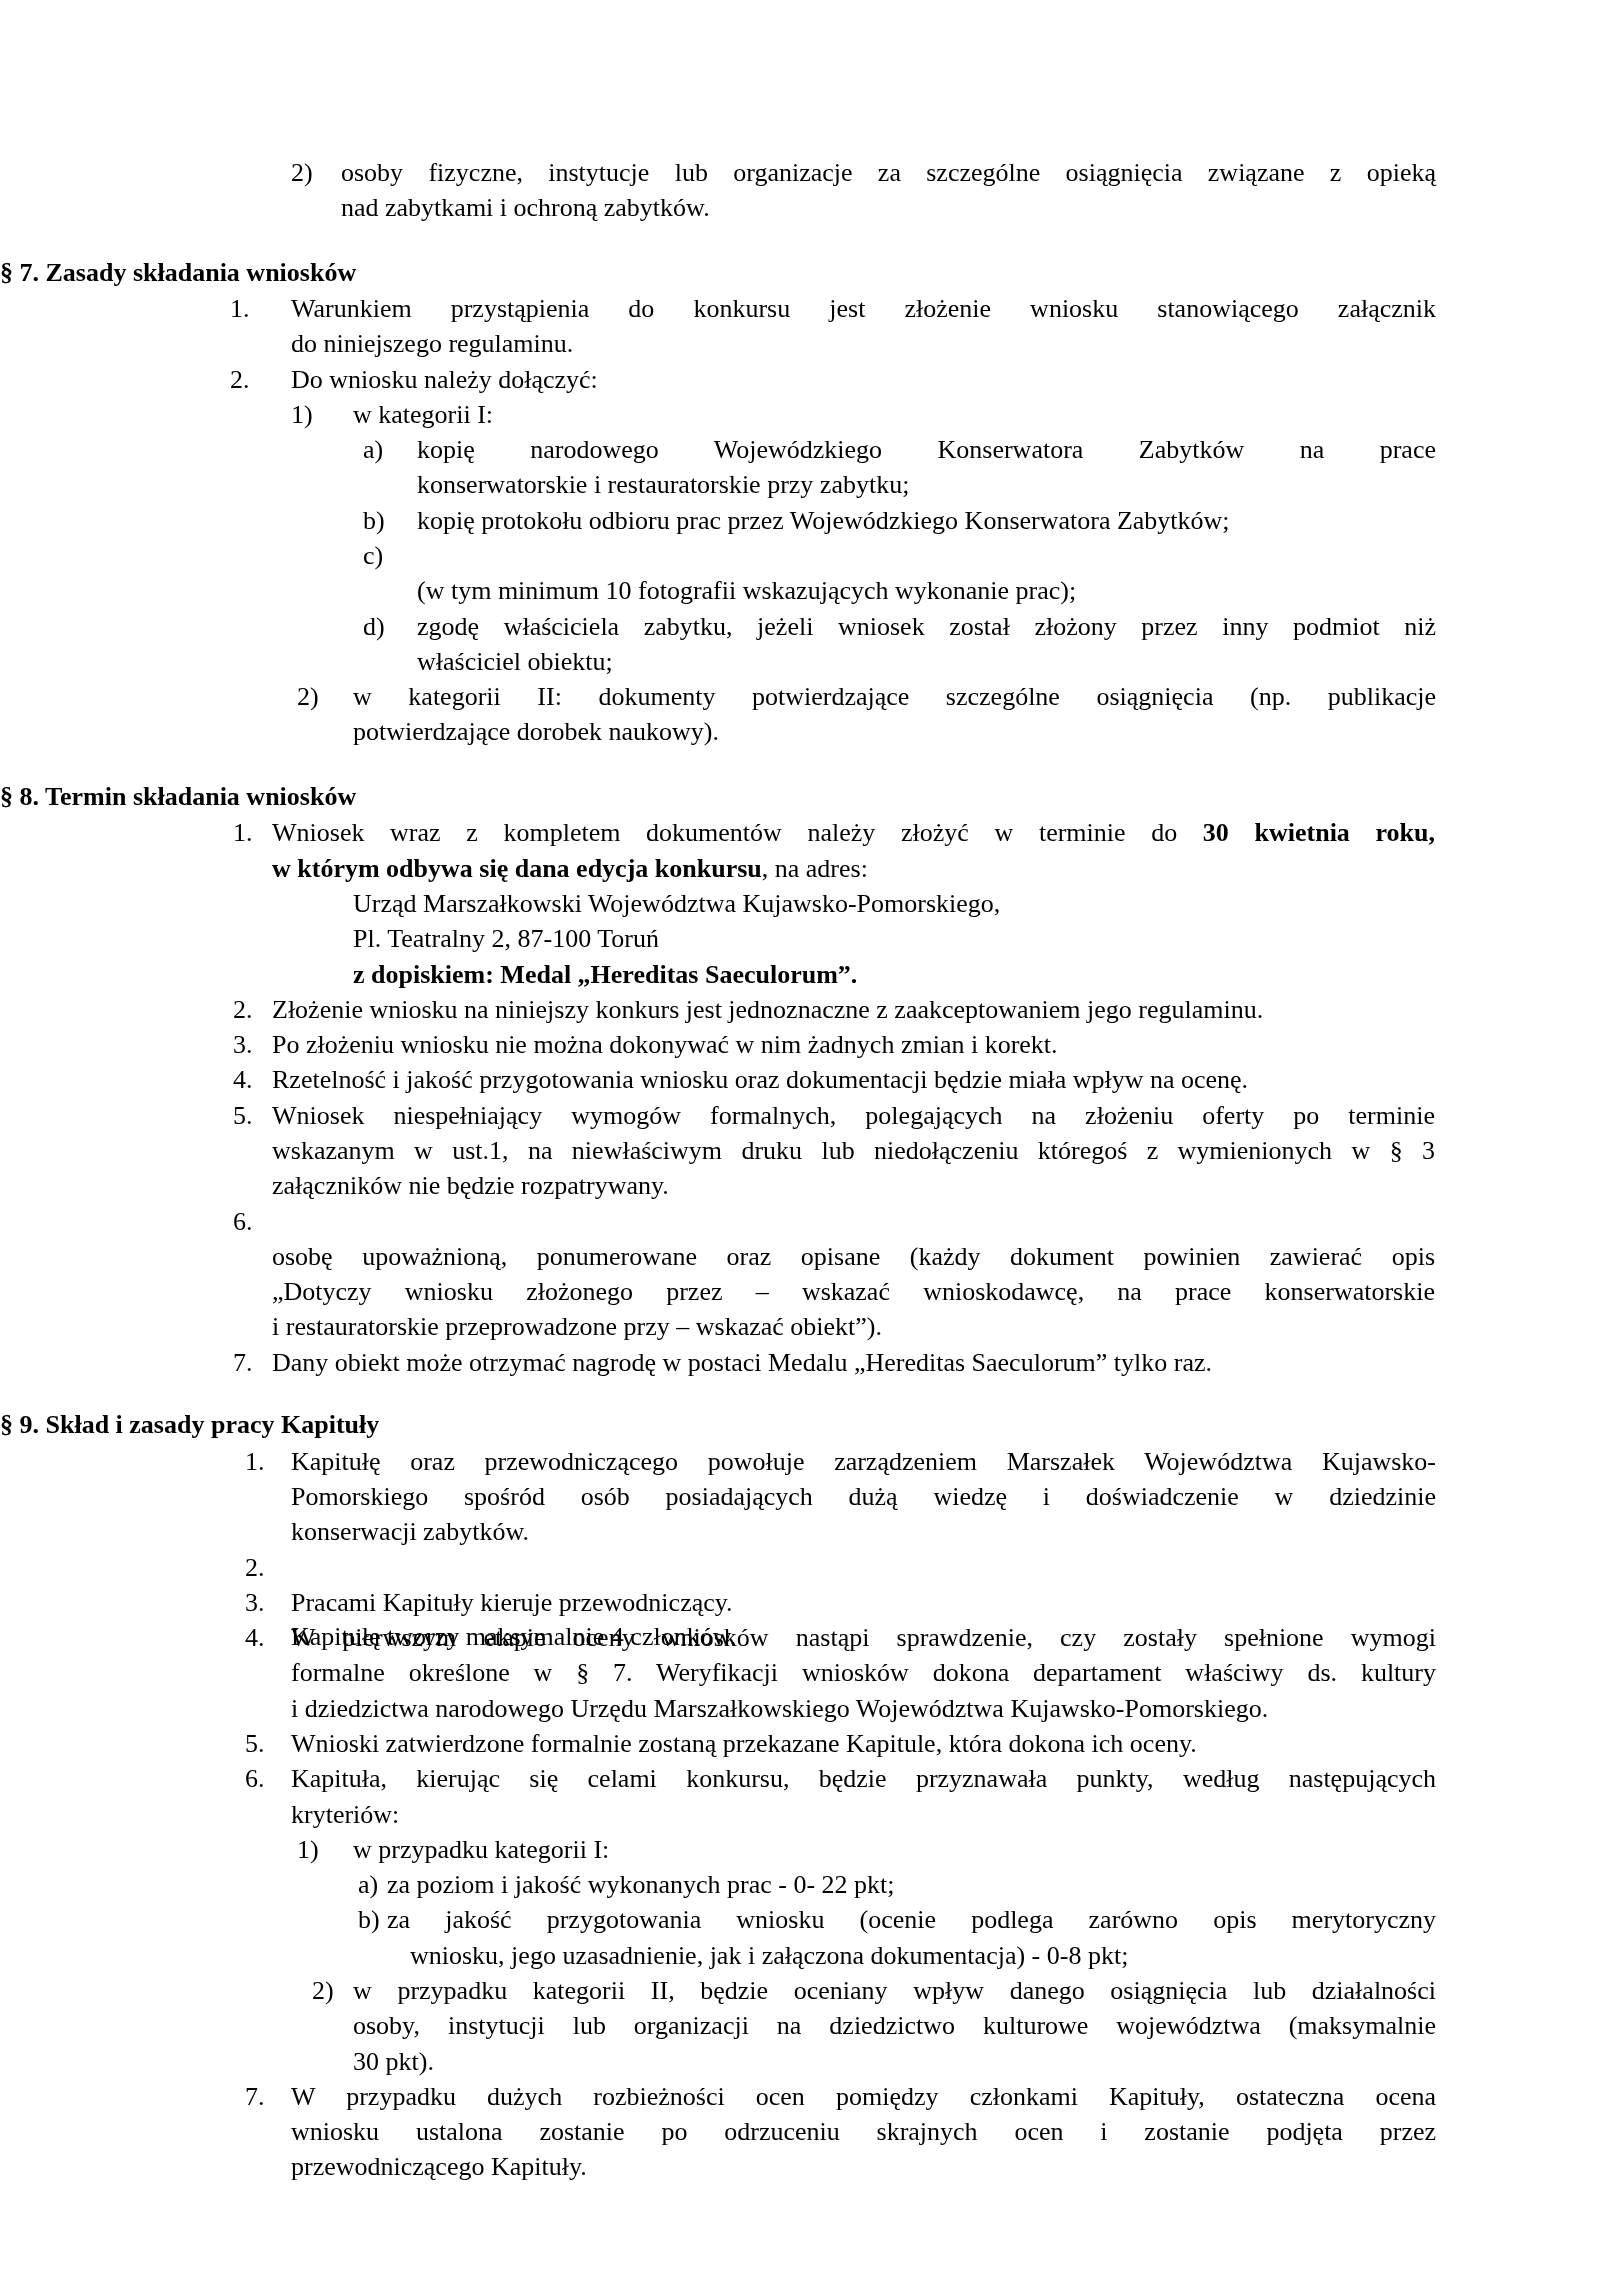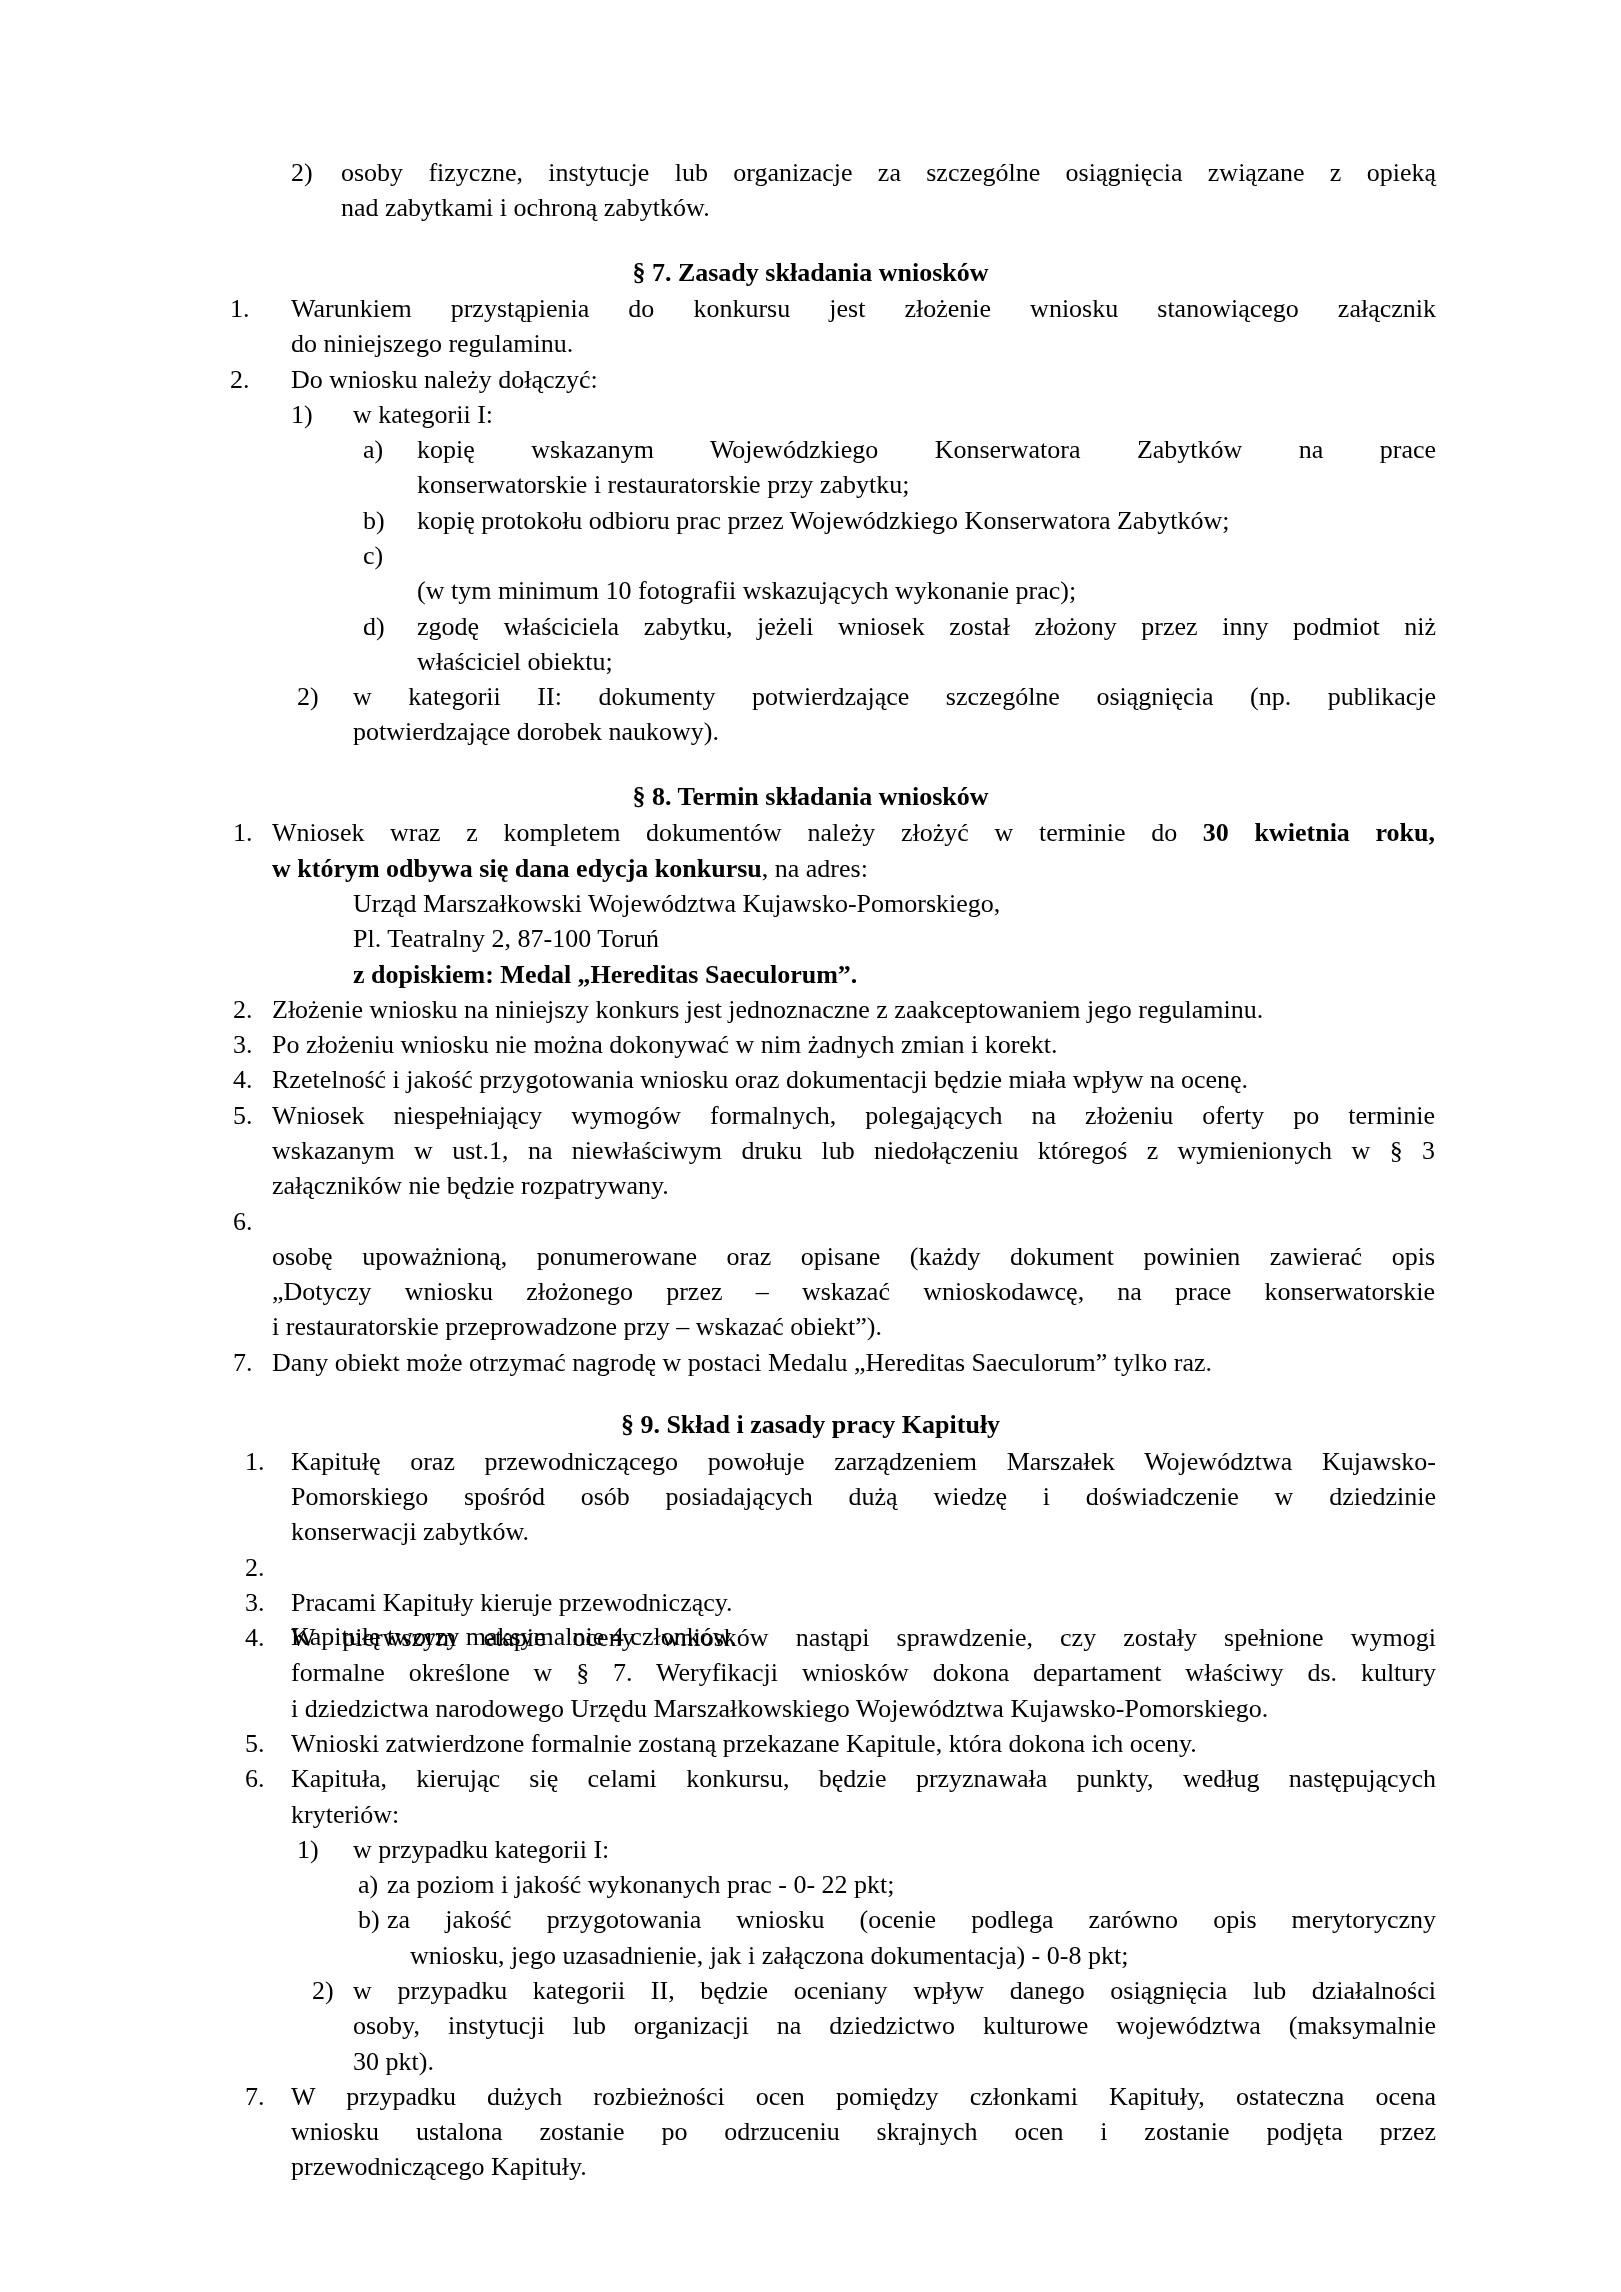--- a/index.html
+++ b/index.html
@@ -6,21 +6,21 @@
   body {
     width: 1621px; height: 2293px; position: relative; overflow: hidden;
     font-family: "Liberation Serif", "DejaVu Serif", serif;
     color: #000000;
     font-size: 26px;
   }
   .page { position: absolute; left: 0; top: 0; width: 1621px; height: 2293px; }
   .line { position: absolute; white-space: nowrap; line-height: 1; }
   .j { text-align: justify; text-align-last: justify; white-space: normal; }
   .b { font-weight: bold; }
-  .heading { position: absolute; left: 0; width: 1621px; text-align: center; font-weight: bold; line-height: 1; }
+  .heading { position: absolute; left: 0; width: 1621px; text-align: left; font-weight: bold; line-height: 1; }
   .num { position: absolute; line-height: 1; }
 </style>
 </head>
 <body>
 
 <div class="page">
 
   <span class="num" style="left:291px;top:160px">2)</span>
   <div class="line j" style="left:341px;top:160px;width:1095px">osoby fizyczne, instytucje lub organizacje za szczególne osiągnięcia związane z opieką</div>
   <div class="line" style="left:341px;top:195px">nad zabytkami i ochroną zabytków.</div>
@@ -31,21 +31,21 @@
   <div class="line j" style="left:291px;top:296px;width:1145px">Warunkiem przystąpienia do konkursu jest złożenie wniosku stanowiącego załącznik</div>
   <div class="line" style="left:291px;top:331px">do niniejszego regulaminu.</div>
 
   <span class="num" style="left:230px;top:367px">2.</span>
   <div class="line" style="left:291px;top:367px">Do wniosku należy dołączyć:</div>
 
   <span class="num" style="left:291px;top:402px">1)</span>
   <div class="line" style="left:353px;top:402px">w kategorii I:</div>
 
   <span class="num" style="left:363px;top:437px">a)</span>
-  <div class="line j" style="left:417px;top:437px;width:1019px">kopię wskazanym Wojewódzkiego Konserwatora Zabytków na prace</div>
+  <div class="line j" style="left:417px;top:437px;width:1019px">kopię narodowego Wojewódzkiego Konserwatora Zabytków na prace</div>
   <div class="line" style="left:417px;top:472px">konserwatorskie i restauratorskie przy zabytku;</div>
 
   <span class="num" style="left:363px;top:508px">b)</span>
   <div class="line" style="left:417px;top:508px">kopię protokołu odbioru prac przez Wojewódzkiego Konserwatora Zabytków;</div>
 
   <span class="num" style="left:363px;top:543px">c)</span>
   <div class="line" style="left:417px;top:578px">(w tym minimum 10 fotografii wskazujących wykonanie prac);</div>
 
   <span class="num" style="left:363px;top:614px">d)</span>
   <div class="line j" style="left:417px;top:614px;width:1019px">zgodę właściciela zabytku, jeżeli wniosek został złożony przez inny podmiot niż</div>

